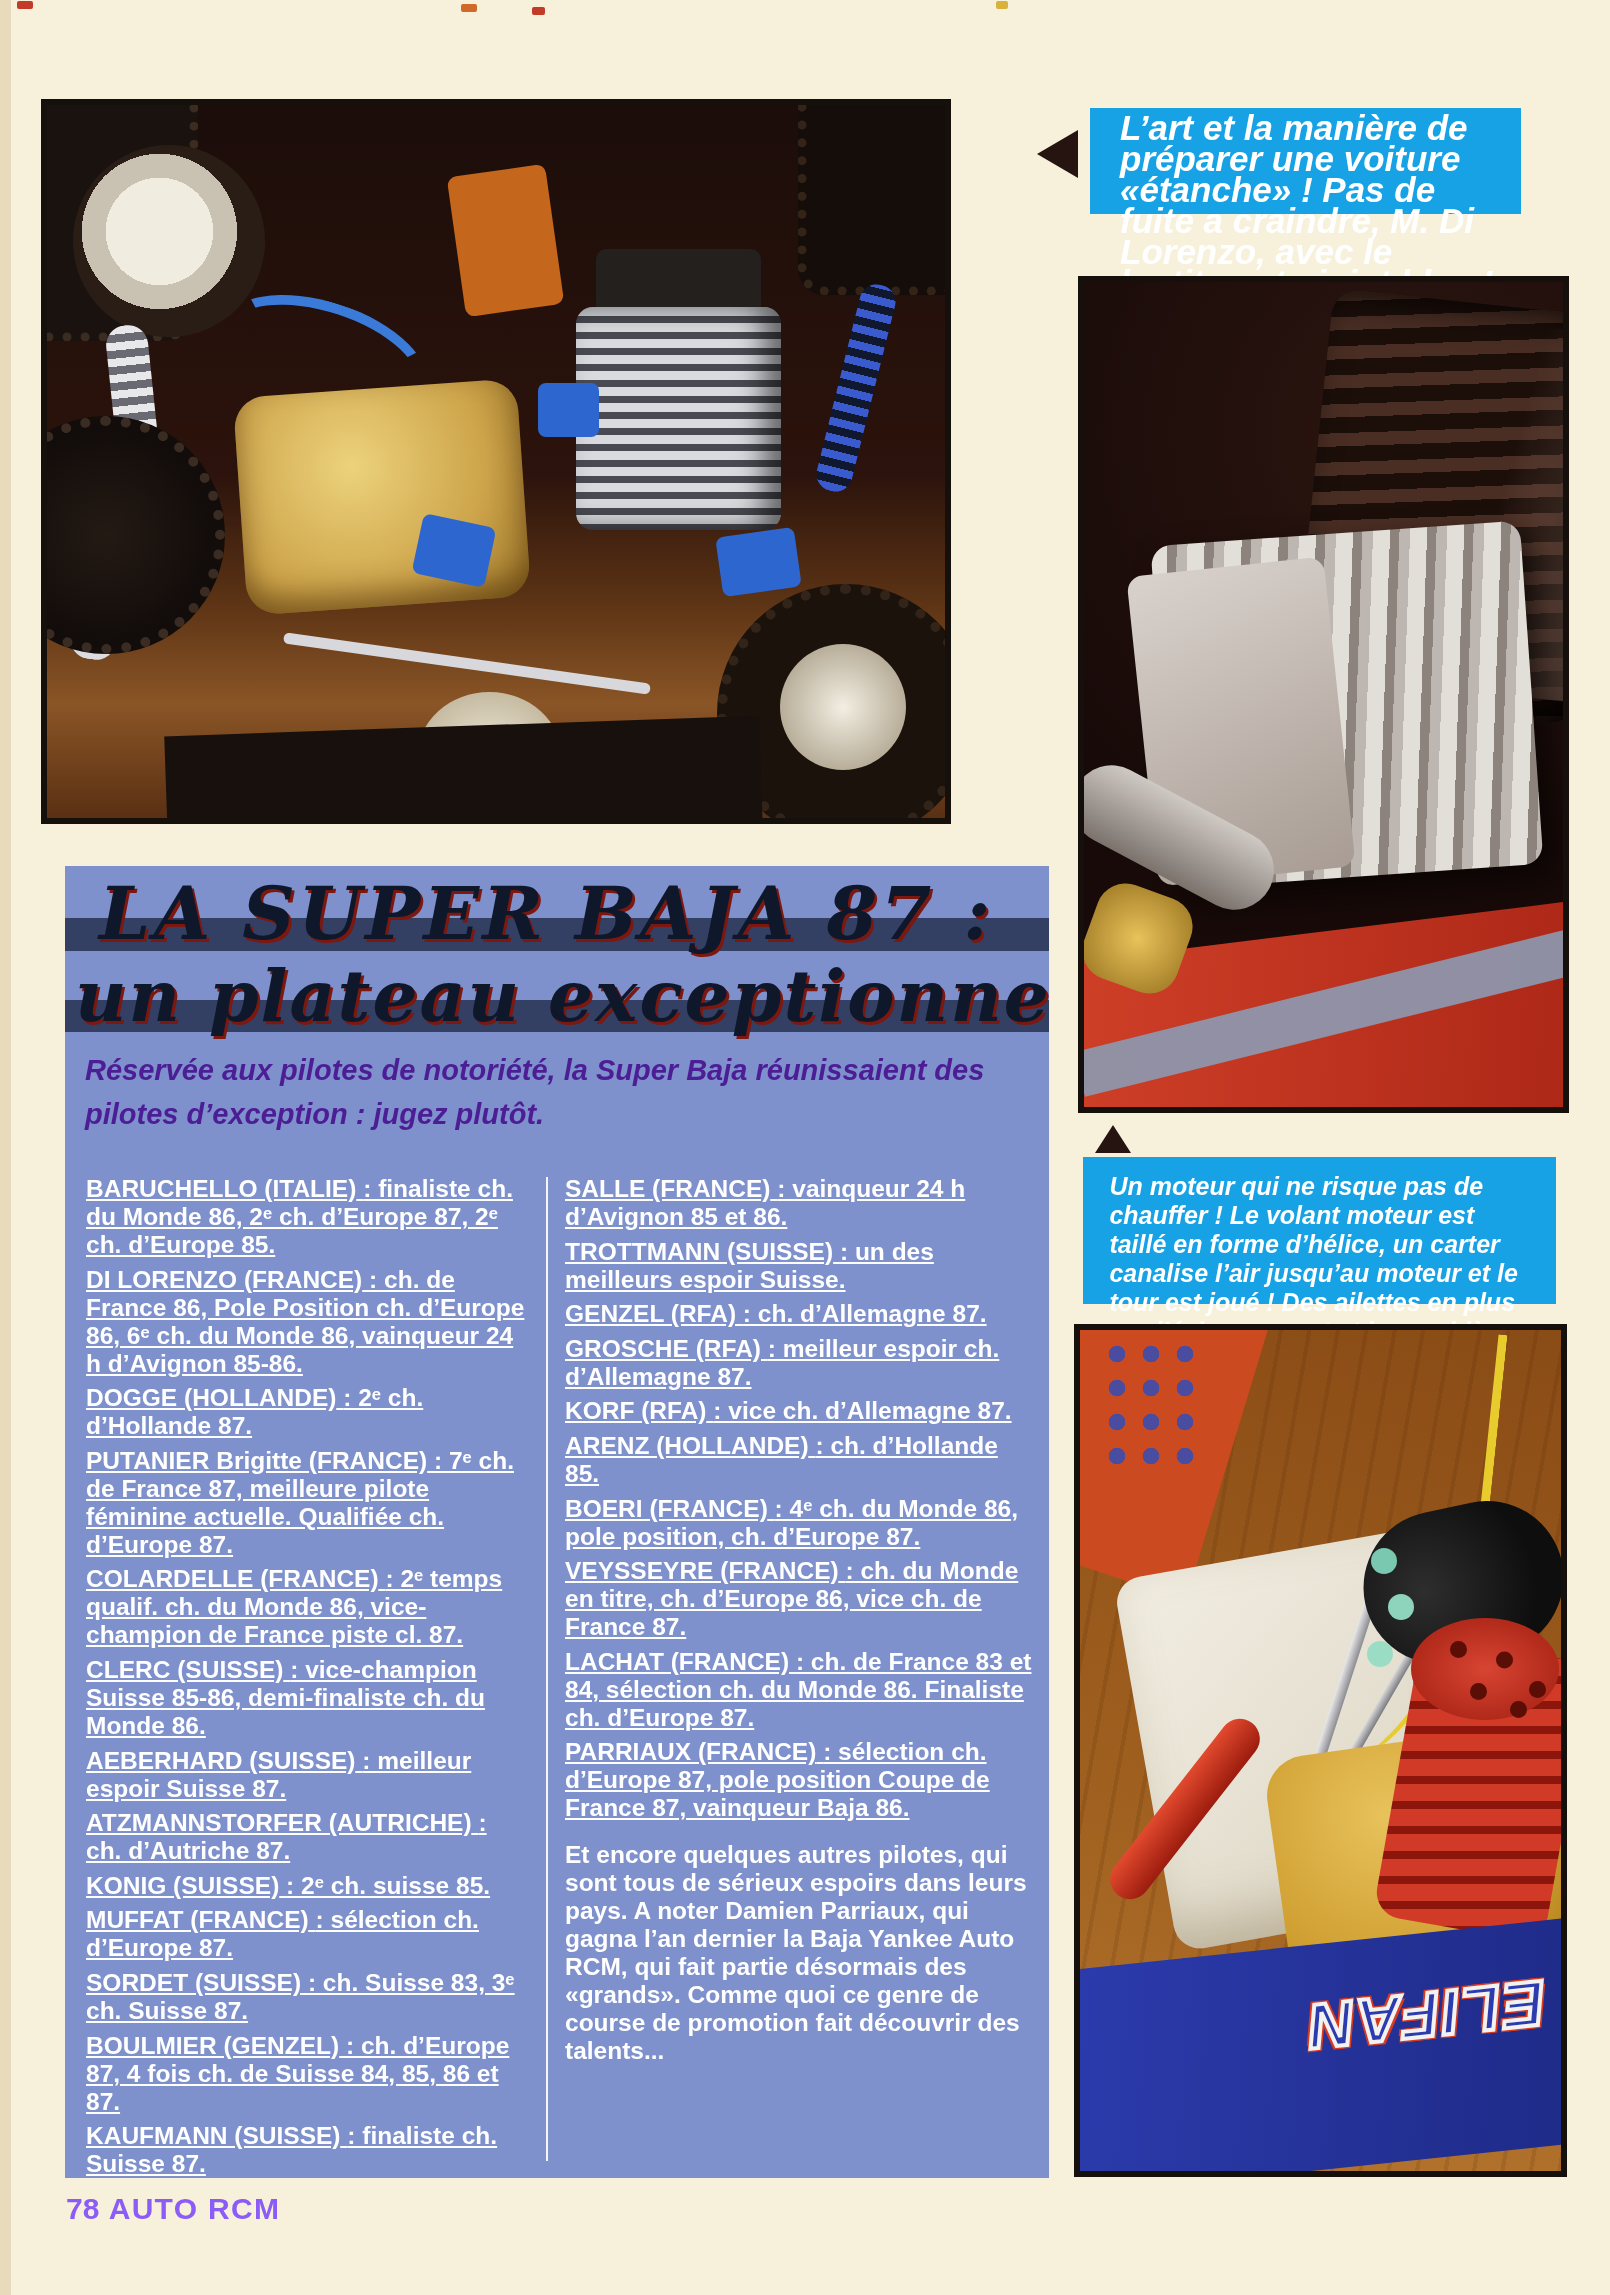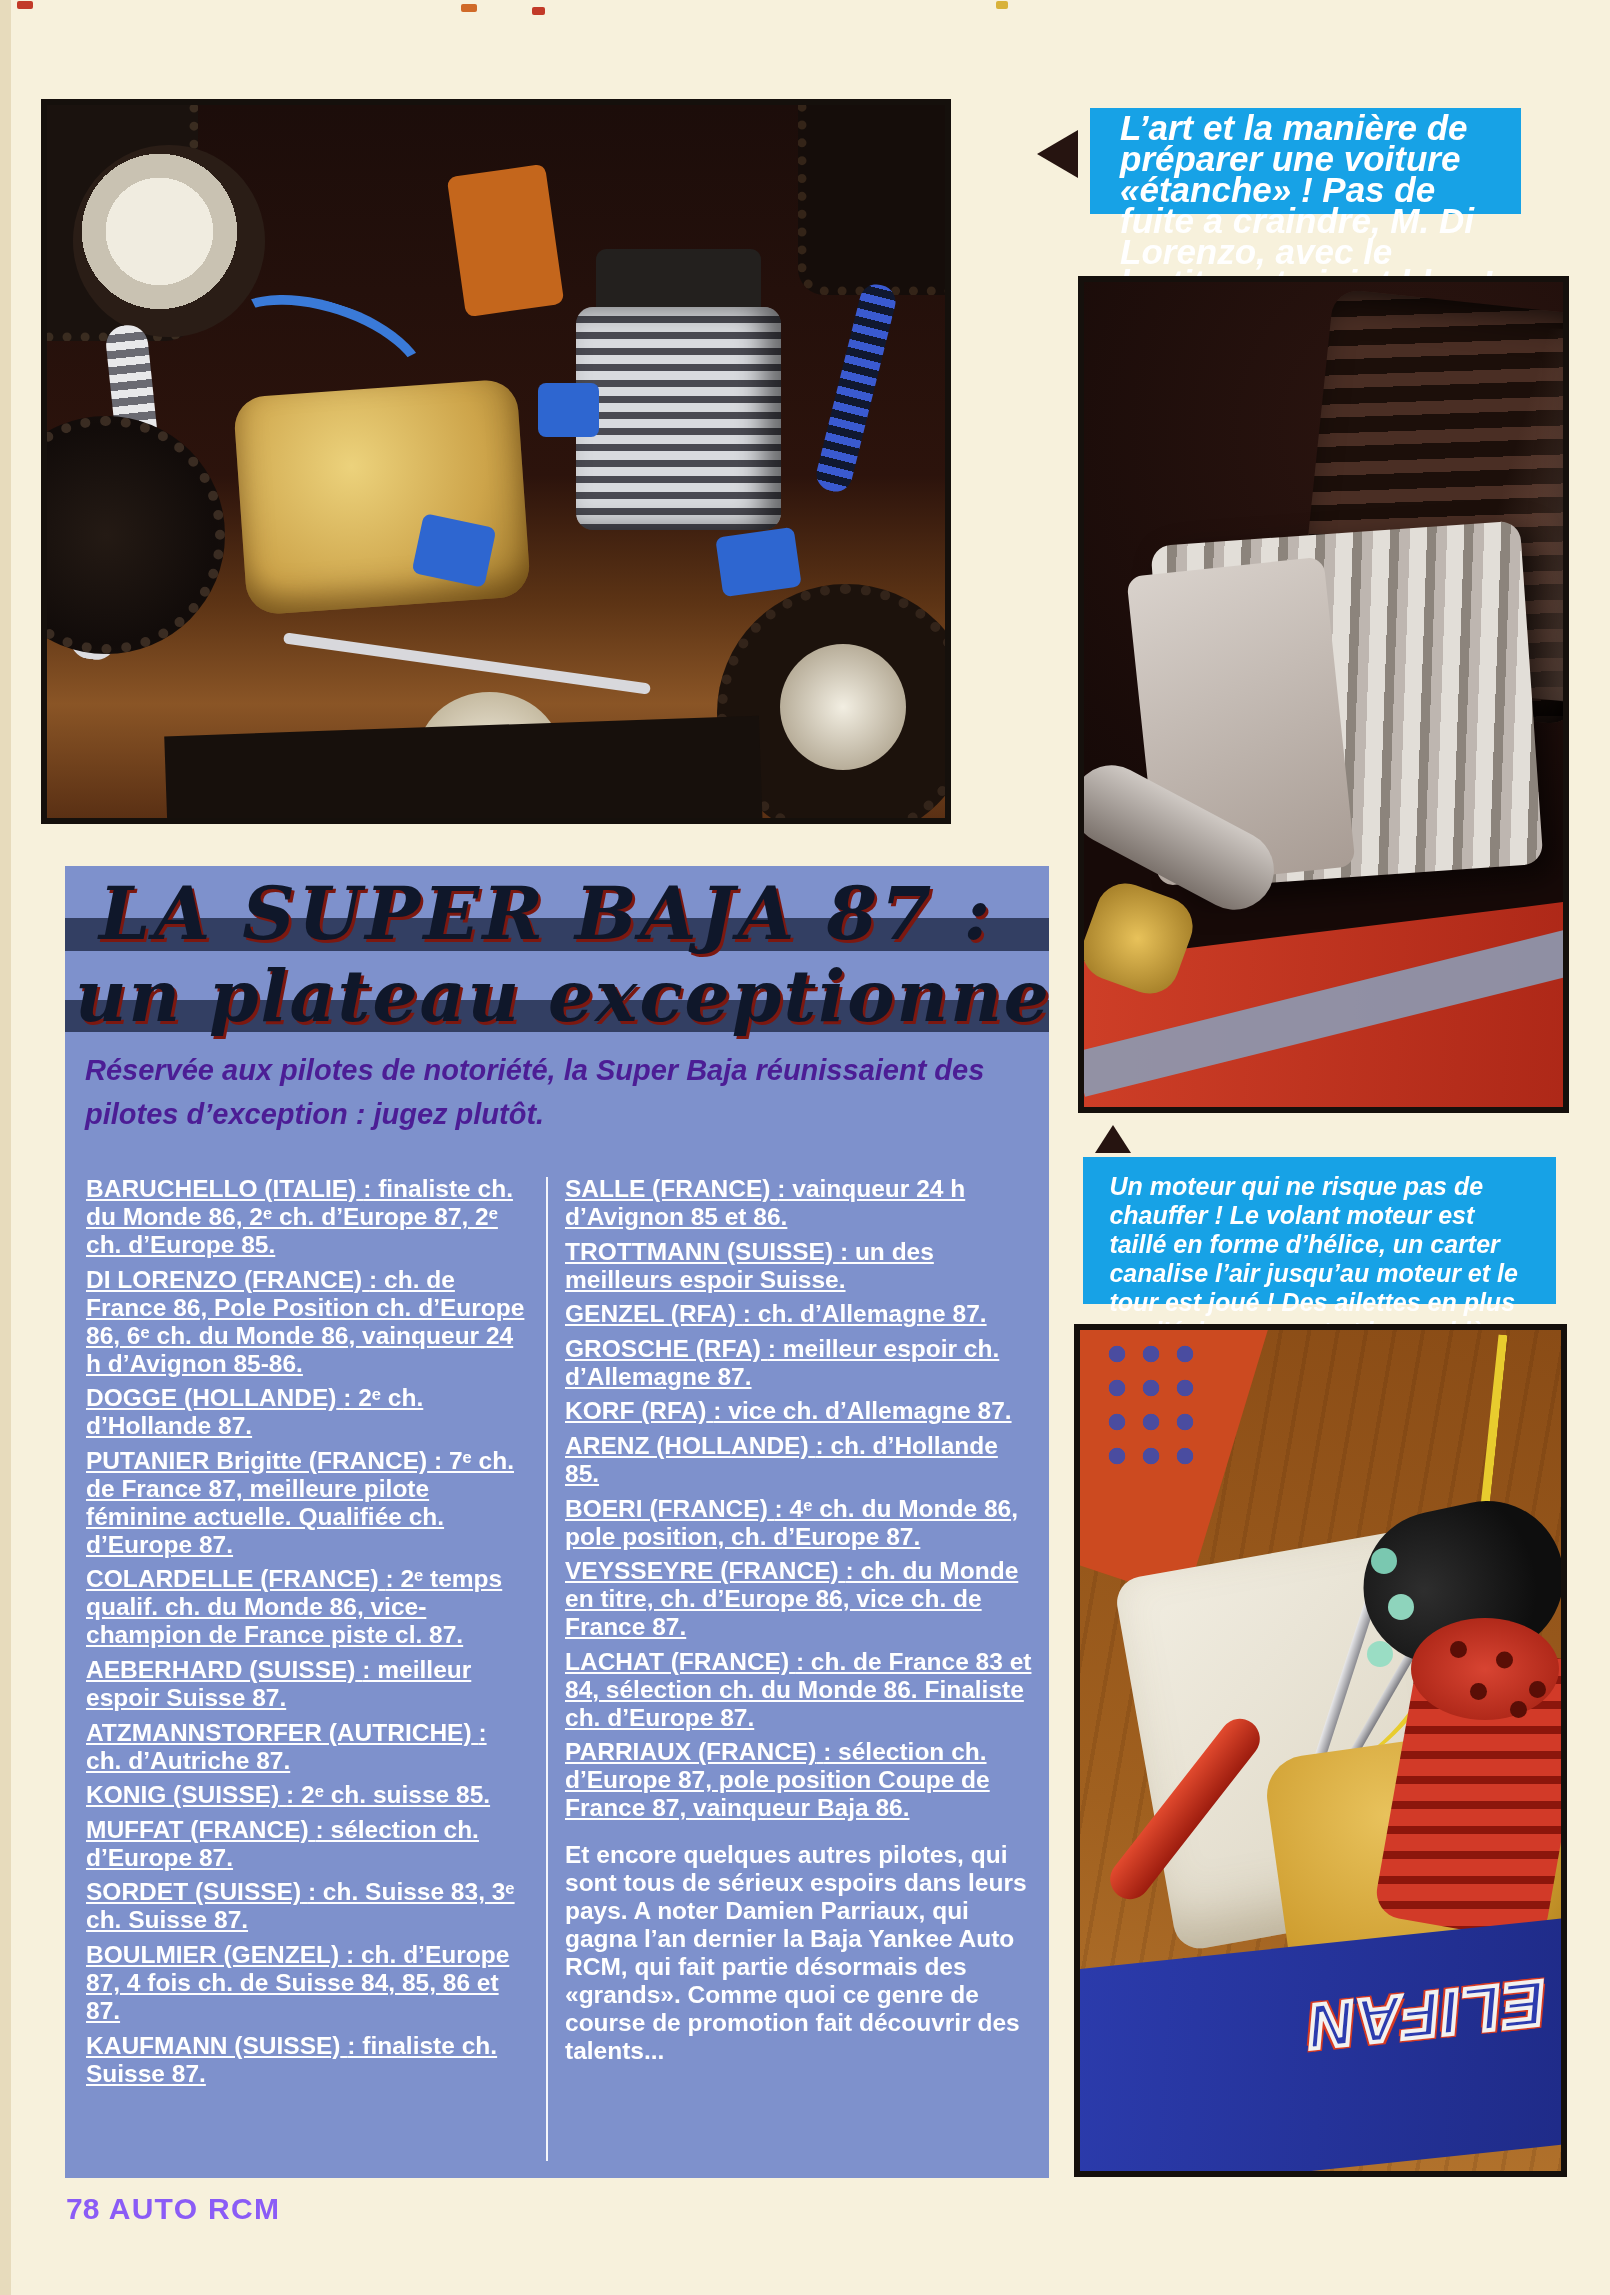--- a/index.html
+++ b/index.html
@@ -239,20 +239,21 @@
   <p class="entry"><span class="pname">BARUCHELLO (ITALIE)</span> <span>: finaliste ch. du Monde 86, 2ᵉ ch. d’Europe 87, 2ᵉ ch. d’Europe 85.</span></p>
 
   <p class="entry"><span class="pname">DI LORENZO (FRANCE)</span> <span>: ch. de France 86, Pole Position ch. d’Europe 86, 6ᵉ ch. du Monde 86, vainqueur 24 h d’Avignon 85-86.</span></p>
 
   <p class="entry"><span class="pname">DOGGE (HOLLANDE)</span> <span>: 2ᵉ ch. d’Hollande 87.</span></p>
 
   <p class="entry"><span class="pname">PUTANIER Brigitte (FRANCE)</span> <span>: 7ᵉ ch. de France 87, meilleure pilote féminine actuelle. Qualifiée ch. d’Europe 87.</span></p>
 
   <p class="entry"><span class="pname">COLARDELLE (FRANCE)</span> <span>: 2ᵉ temps qualif. ch. du Monde 86, vice-champion de France piste cl. 87.</span></p>
 
+  <p class="entry"><span class="pname">CLERC (SUISSE)</span> <span>: vice-champion Suisse 85-86, demi-finaliste ch. du Monde 86.</span></p>
 
   <p class="entry"><span class="pname">AEBERHARD (SUISSE)</span> <span>: meilleur espoir Suisse 87.</span></p>
 
   <p class="entry"><span class="pname">ATZMANNSTORFER (AUTRICHE)</span> <span>: ch. d’Autriche 87.</span></p>
 
   <p class="entry"><span class="pname">KONIG (SUISSE)</span> <span>: 2ᵉ ch. suisse 85.</span></p>
 
   <p class="entry"><span class="pname">MUFFAT (FRANCE)</span> <span>: sélection ch. d’Europe 87.</span></p>
 
   <p class="entry"><span class="pname">SORDET (SUISSE)</span> <span>: ch. Suisse 83, 3ᵉ ch. Suisse 87.</span></p>

